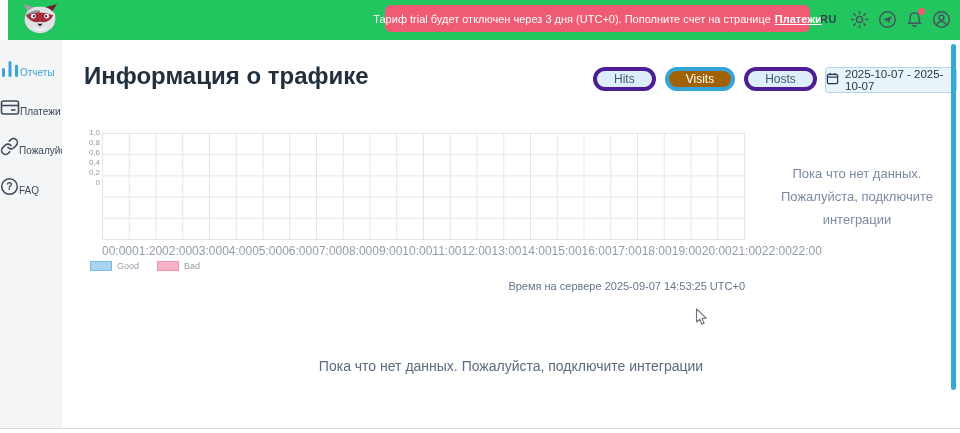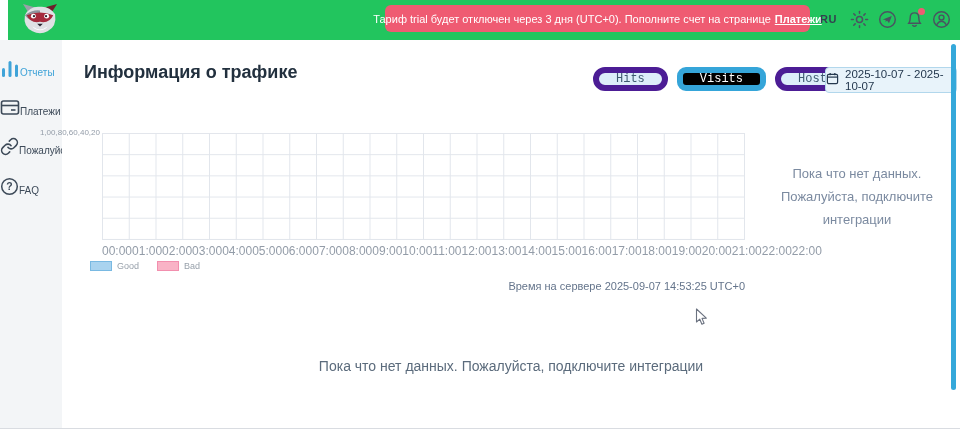--- a/index.html
+++ b/index.html
@@ -19,34 +19,34 @@
 
   
   .sidebar { position:absolute; left:0; top:40px; width:62px; height:388px; background:#f3f5f7; display:flex; flex-direction:column; align-items:center; }
   .nav-item { margin-top:17px; display:flex; flex-direction:row; align-items:center; cursor:pointer; width:62px; }
   .nav-item:first-child { margin-top:20px; }
   .nav-item .lbl { font-size:10px; color:#3d4a59; margin-top:3px; }
   .nav-item.active .lbl { color:#3fa3d8; }
 
   
   .main { position:absolute; left:62px; top:40px; width:898px; height:388px; background:#fff; border-radius:10px 0 0 0; }
-  .page-title { position:absolute; left:22px; top:22px; font-size:18px; font-weight:bold; color:#22303e; }
+  .page-title { position:absolute; left:22px; top:22px; font-size:24px; font-weight:bold; color:#22303e; }
   .subtitle { position:absolute; left:22px; top:63px; font-size:15px; color:#5d6b7a; }
 
   .tabs { position:absolute; left:531px; top:27px; display:flex; gap:9px; }
-  .pill { height:24px; padding:0 17px; border-radius:12px; background:#ddeefa; border:6px solid #4c1d95;
-          color:#3e5a70; font-size:12px; display:flex; align-items:center; cursor:pointer; font-family:Liberation Mono, monospace; }
-  .pill.active { background:#000000; border-color:#35a5d9; color:#fff;border-radius:9px; }
+  .pill { height:24px; padding:0 17px; border-radius:12px; background:#ddeefa; border:4px solid #4c1d95;
+          color:#3e5a70; font-size:12px; display:flex; align-items:center; cursor:pointer; font-family:Liberation Sans, sans-serif; }
+  .pill.active { background:#a16207; border-color:#35a5d9; color:#fff; }
 
   .datepicker { position:absolute; left:743px; top:27px; width:132px; height:26px; background:#e8f3fa; border:1px solid #b2d7ec;
                 border-radius:4px; display:flex; align-items:center; justify-content:center; gap:6px; cursor:pointer;margin-left:20px; }
   .datepicker .dtext { font-size:11.5px; color:#24384e; }
 
   
-  .ylabels { position:absolute; left:8px; top:88px; width:30px; height:117px; display:flex; justify-content:flex-end; }
+  .ylabels { position:absolute; left:8px; top:88px; width:30px; height:117px; display:flex; flex-direction:column; justify-content:flex-start; }
   .ytick { font-size:8px; color:#939ca8; text-align:right; line-height:10px; height:10px; }
   .plot { position:absolute; left:40px; top:93px; width:643px; height:107px;
           border-right:1px solid #e2e6ec; border-bottom:1px solid #e2e6ec;
           background-image:
             linear-gradient(to right, #e2e6ec 1px, transparent 1px),
             linear-gradient(to bottom, #e2e6ec 1px, transparent 1px);
           background-size: calc(100%/24) calc(100%/5); }
   .xlabels { position:absolute; left:40px; top:204px; width:643px; display:flex; }
   .xtick { flex:1; font-size:12px; color:#939ca8; }
   .legend { position:absolute; left:28px; top:221px; display:flex; align-items:flex-end; gap:18px; }
@@ -204,21 +204,21 @@
         <span class="ytick">1,0</span>
         <span class="ytick">0,8</span>
         <span class="ytick">0,6</span>
         <span class="ytick">0,4</span>
         <span class="ytick">0,2</span>
         <span class="ytick">0</span>
       </div>
     <div class="plot"></div>
     <div class="xlabels">
         <span class="xtick">00:00</span>
-        <span class="xtick">01:00</span>
+        <span class="xtick">01:20</span>
         <span class="xtick">02:00</span>
         <span class="xtick">03:00</span>
         <span class="xtick">04:00</span>
         <span class="xtick">05:00</span>
         <span class="xtick">06:00</span>
         <span class="xtick">07:00</span>
         <span class="xtick">08:00</span>
         <span class="xtick">09:00</span>
         <span class="xtick">10:00</span>
         <span class="xtick">11:00</span>

